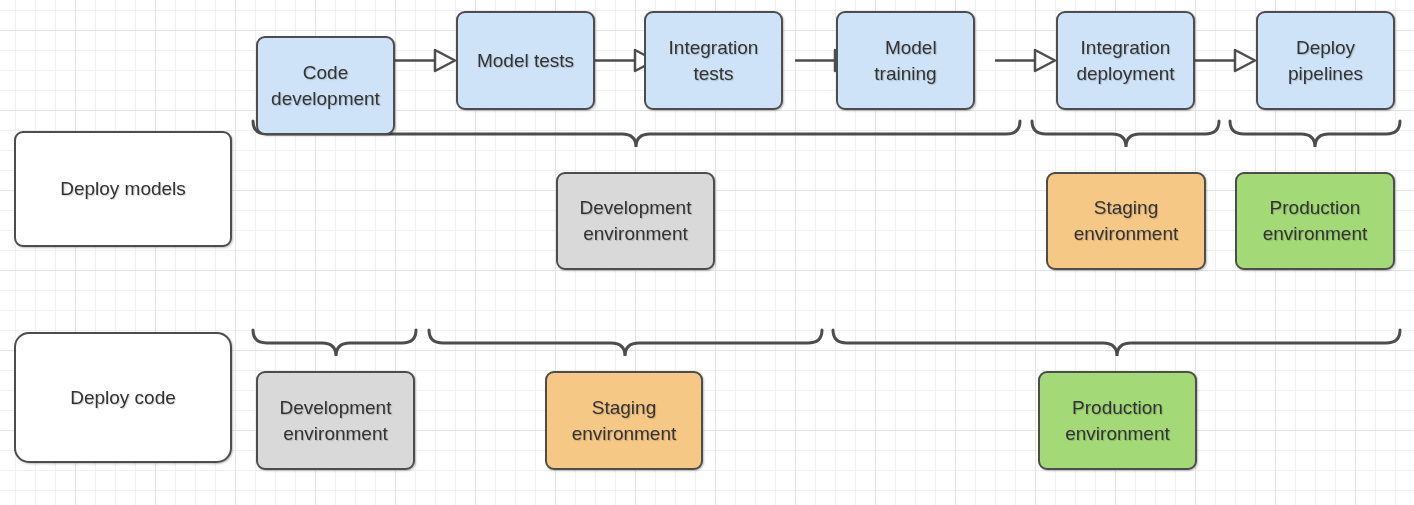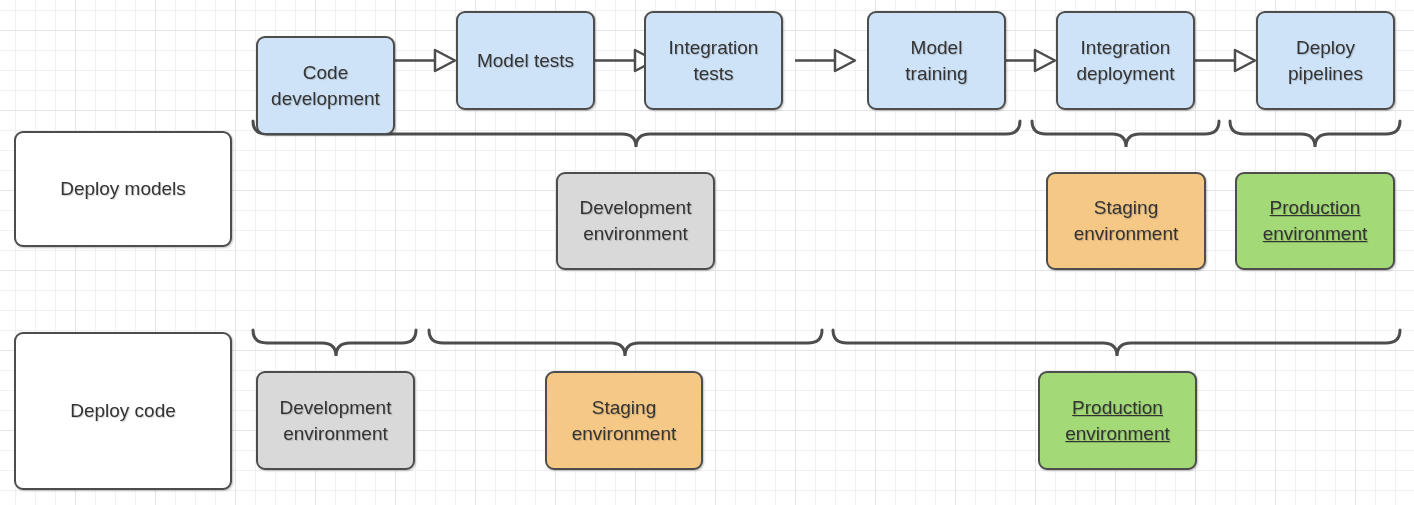--- a/index.html
+++ b/index.html
@@ -59,40 +59,40 @@
     line-height: 26px;
     white-space: pre-line;
     padding: 0 4px;
     box-shadow: 1px 1px 2px rgba(0,0,0,0.25);
     text-shadow: 1px 1px 1px rgba(0,0,0,0.18);
   }
   .step { top: 11px; width: 139px; height: 99px; background: var(--step-fill, #cee3f8); }
   .step-1 { left: 256px; margin-top: 25px; }
   .step-2 { left: 456px; }
   .step-3 { left: 644px; }
-  .step-4 { left: 867px; }
+  .step-4 { left: 836px; text-align: right; }
   .step-5 { left: 1056px; }
   .step-6 { left: 1256px; }
 
   .row-label { left: 14px; width: 218px; background: #ffffff; }
   .row-label-models { top: 131px; height: 116px; }
-  .row-label-code  { top: 332px; height: 158px; }
+  .row-label-code  { top: 332px; height: 131px; border-radius: 15px; }
 
   .dm-env { top: 172px; height: 98px; }
   .dc-env { top: 371px; height: 99px; }
   .dm-dev     { left: 556px;  width: 159px; }
   .dm-staging { left: 1046px; width: 160px; }
   .dm-prod    { left: 1235px; width: 160px; }
   .dc-dev     { left: 256px;  width: 159px; }
   .dc-staging { left: 545px;  width: 158px; }
   .dc-prod    { left: 1038px; width: 159px; }
 
   .development { background: var(--development-fill, #d9d9d9); }
   .staging     { background: var(--staging-fill, #f6c886); }
-  .production  { background: var(--production-fill, #a3d977); text-decoration: underline; }
+  .production  { background: var(--production-fill, #a3d977); }
 </style>
 </head>
 <body>
 
 <div class="canvas">
 
   <svg class="overlay" width="1414" height="505" viewBox="0 0 1414 505">
 
     <g>
       <line class="conn-line" x1="395" y1="60.5" x2="436" y2="60.5"></line>

